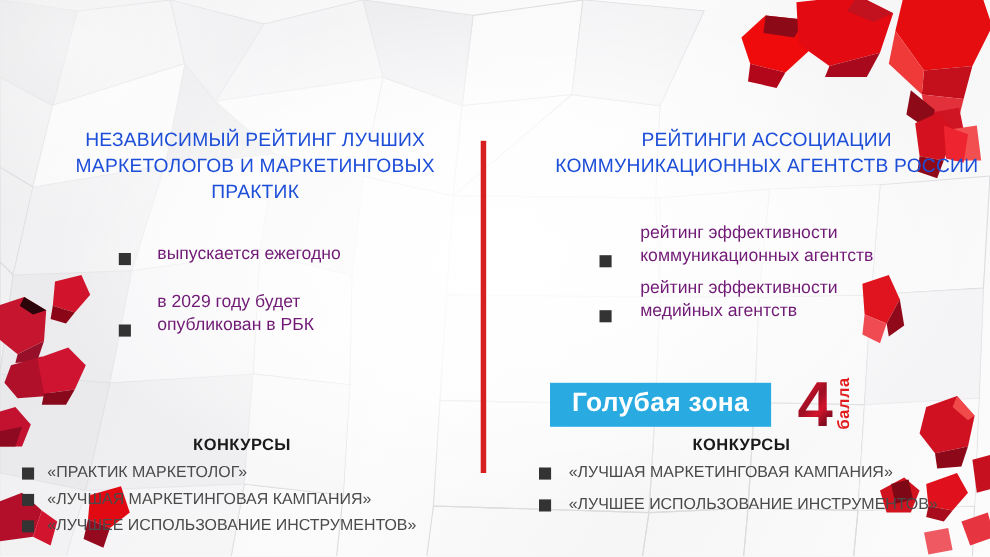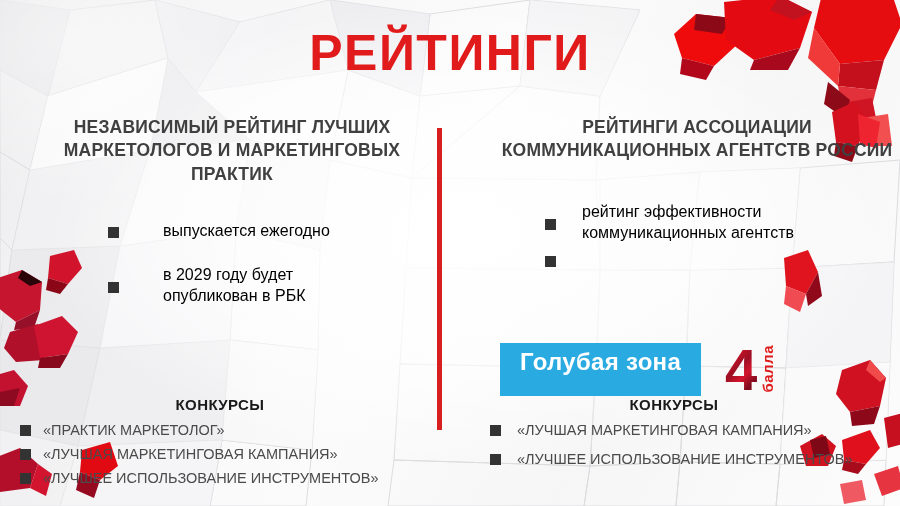--- a/index.html
+++ b/index.html
@@ -75,51 +75,51 @@
     position: absolute;
     z-index: 5;
   }
   .col-left  { left: 36px;  top: 116px; width: 392px; }
   .col-right { left: 495px; top: 116px; width: 404px; }
 
   .col-heading {
     text-align: center;
     font-size: 17.5px;
     line-height: 1.33;
-    font-weight: 700;
+    font-weight: 400;
     letter-spacing: 0.2px;
-    color: #404040;
+    color: #1d4ed8;
     margin: 0;
   }
 
   
   .bullets {
     list-style: none;
     margin: 0;
     padding: 0;
   }
   .bullets li {
     display: flex;
-    align-items: center;
-    color: #000000;
+    align-items: flex-end;
+    color: #701a75;
     font-size: 16px;
     line-height: 1.32;
     font-weight: 400;
   }
   .bullets .sq {
     flex: 0 0 auto;
     width: 11px;
     height: 11px;
     background: #333333;
     margin-top: 5px;
   }
   .bullets .txt { display: block; }
 
   .bullets-left { margin-top: 34px; padding-left: 72px; }
-  .bullets-left li { margin-bottom: 23px; gap: 20px; }
+  .bullets-left li { margin-bottom: 23px; }
   .bullets-left .sq { margin-right: 24px; }
 
   .bullets-right { margin-top: 38px; padding-left: 50px; }
   .bullets-right li { margin-bottom: 8px; }
   .bullets-right .sq { margin-right: 26px; }
 
   
   .zone-row {
     position: absolute;
     left: 500px;
@@ -127,21 +127,21 @@
     display: flex;
     align-items: center;
     z-index: 6;
   }
   .zone-badge {
     background: #29abe2;
     color: #ffffff;
     font-size: 24px;
     font-weight: 700;
     letter-spacing: 0.3px;
-    padding: 7px 20px 22px 20px;
+    padding: 7px 20px 9px 20px;
     line-height: 1;
   }
   .score {
     position: relative;
     margin-left: 24px;
     display: flex;
     align-items: flex-end;
   }
   .score-digit {
     font-size: 58px;
@@ -354,21 +354,20 @@
   </div>
 
   <div class="shard" style="left:836px; top:360px;">
     <svg width="70" height="90" viewBox="0 0 70 90">
       <polygon points="6,10 34,0 50,18 44,46 14,52 0,34" fill="#cf1122"></polygon>
       <polygon points="14,52 44,46 38,64 16,66" fill="#8d0818"></polygon>
       <polygon points="34,0 50,18 44,22 30,10" fill="#f04a4a"></polygon>
     </svg>
   </div>
 
-  <div class="slide-title">РЕЙТИНГИ</div>
 
   <div class="divider"></div>
 
   <div class="col col-left">
     <h2 class="col-heading">НЕЗАВИСИМЫЙ РЕЙТИНГ ЛУЧШИХ МАРКЕТОЛОГОВ И МАРКЕТИНГОВЫХ ПРАКТИК</h2>
     <ul class="bullets bullets-left">
       <li>
         <span class="sq"></span>
         <span class="txt">выпускается ежегодно</span>
       </li>
@@ -381,20 +380,21 @@
 
   <div class="col col-right">
     <h2 class="col-heading">РЕЙТИНГИ АССОЦИАЦИИ КОММУНИКАЦИОННЫХ АГЕНТСТВ РОССИИ</h2>
     <ul class="bullets bullets-right">
       <li>
         <span class="sq"></span>
         <span class="txt" style="max-width:244px;">рейтинг эффективности коммуникационных агентств</span>
       </li>
       <li>
         <span class="sq"></span>
+        <span class="txt" style="max-width:228px;">рейтинг эффективности медийных агентств</span>
       </li>
     </ul>
   </div>
 
   <div class="zone-row">
     <div class="zone-badge">Голубая зона</div>
     <div class="score">
       <span class="score-digit">4</span>
       <span class="score-unit">балла</span>
     </div>

